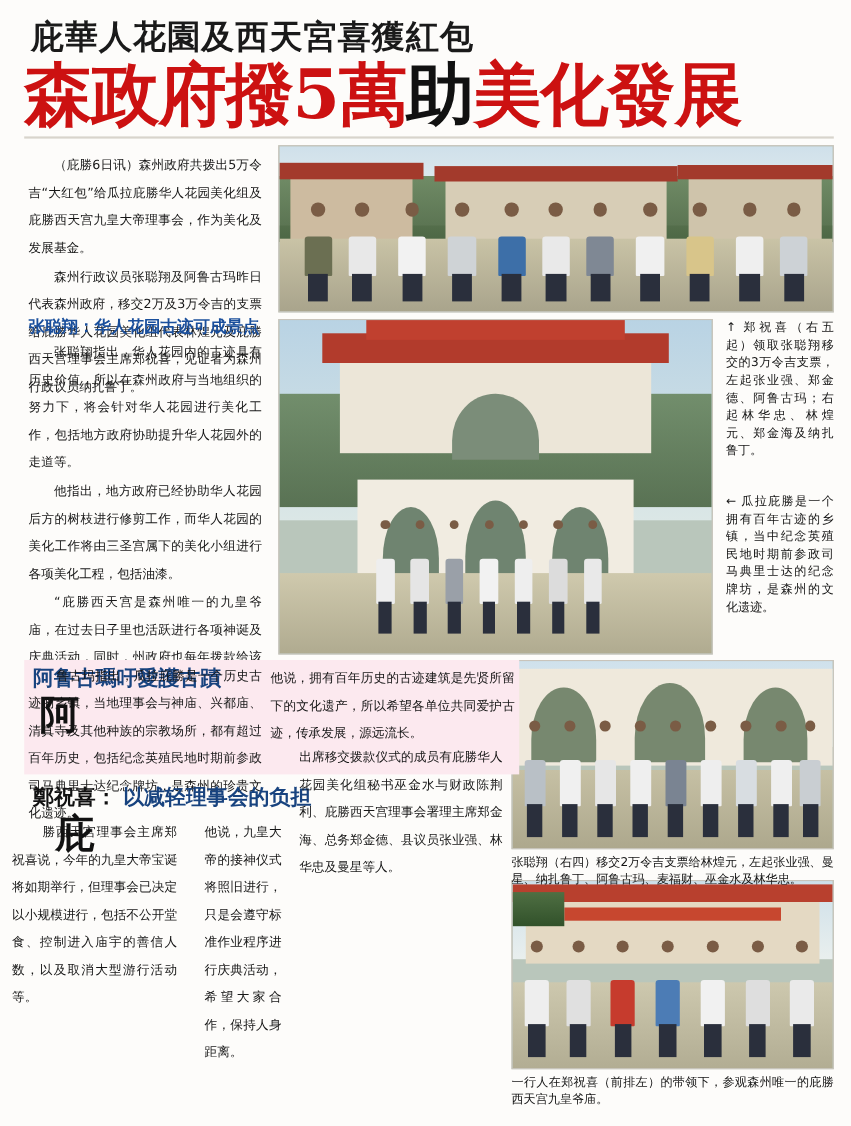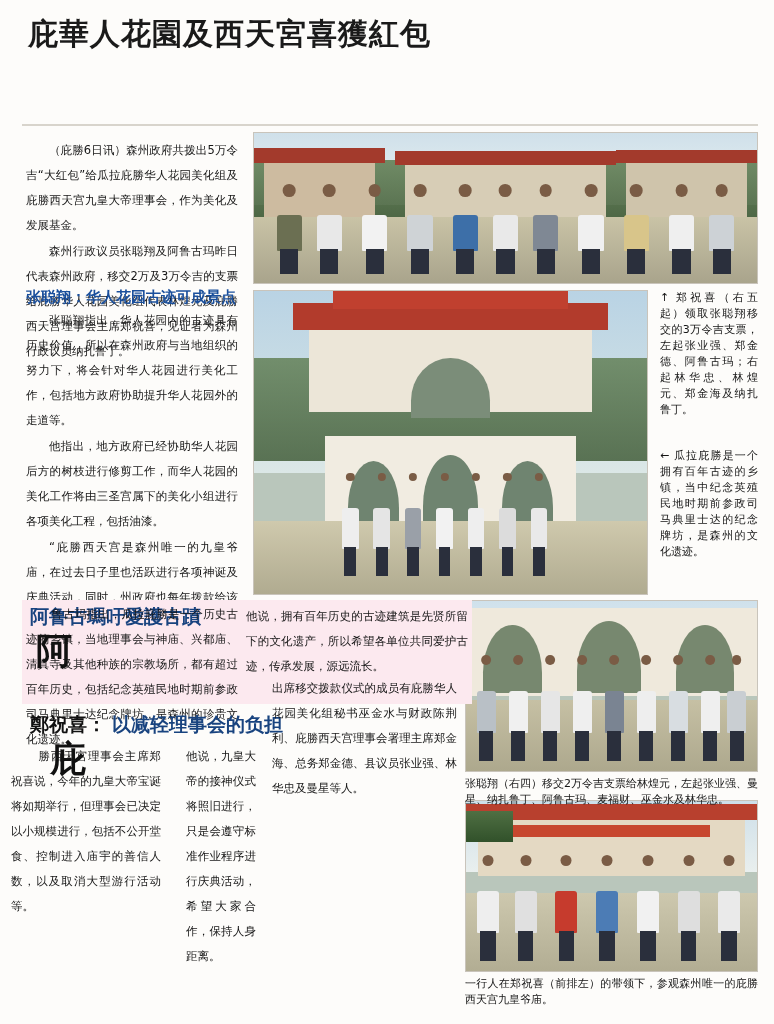--- a/index.html
+++ b/index.html
@@ -174,20 +174,23 @@
     text-align: justify;
   }
 </style>
 </head>
 <body>
 
 <div class="page">
 
   <div class="kicker">庇華人花園及西天宮喜獲紅包</div>
 
+  <div class="mainhead">
+    <span>森政府撥5萬</span><span class="blk">助</span><span>美化發展</span>
+  </div>
   <div class="headrule"></div>
 
   <div class="photo" style="left:253px; top:132px; width:505px; height:152px;">
     <div class="sky" style="height:48%;"></div>
     <div class="trees" style="top:18%; height:40%; opacity:.85;"></div>
     <div class="building" style="left:2%; top:14%; width:22%; height:44%; background:#cdbba0;"></div>
     <div class="roof" style="left:0%; top:10%; width:26%; height:10%;"></div>
     <div class="building" style="left:30%; top:18%; width:40%; height:40%; background:#d7cdb6;"></div>
     <div class="roof" style="left:28%; top:12%; width:44%; height:9%;"></div>
     <div class="building" style="left:74%; top:16%; width:24%; height:42%; background:#cfc4ab;"></div>

